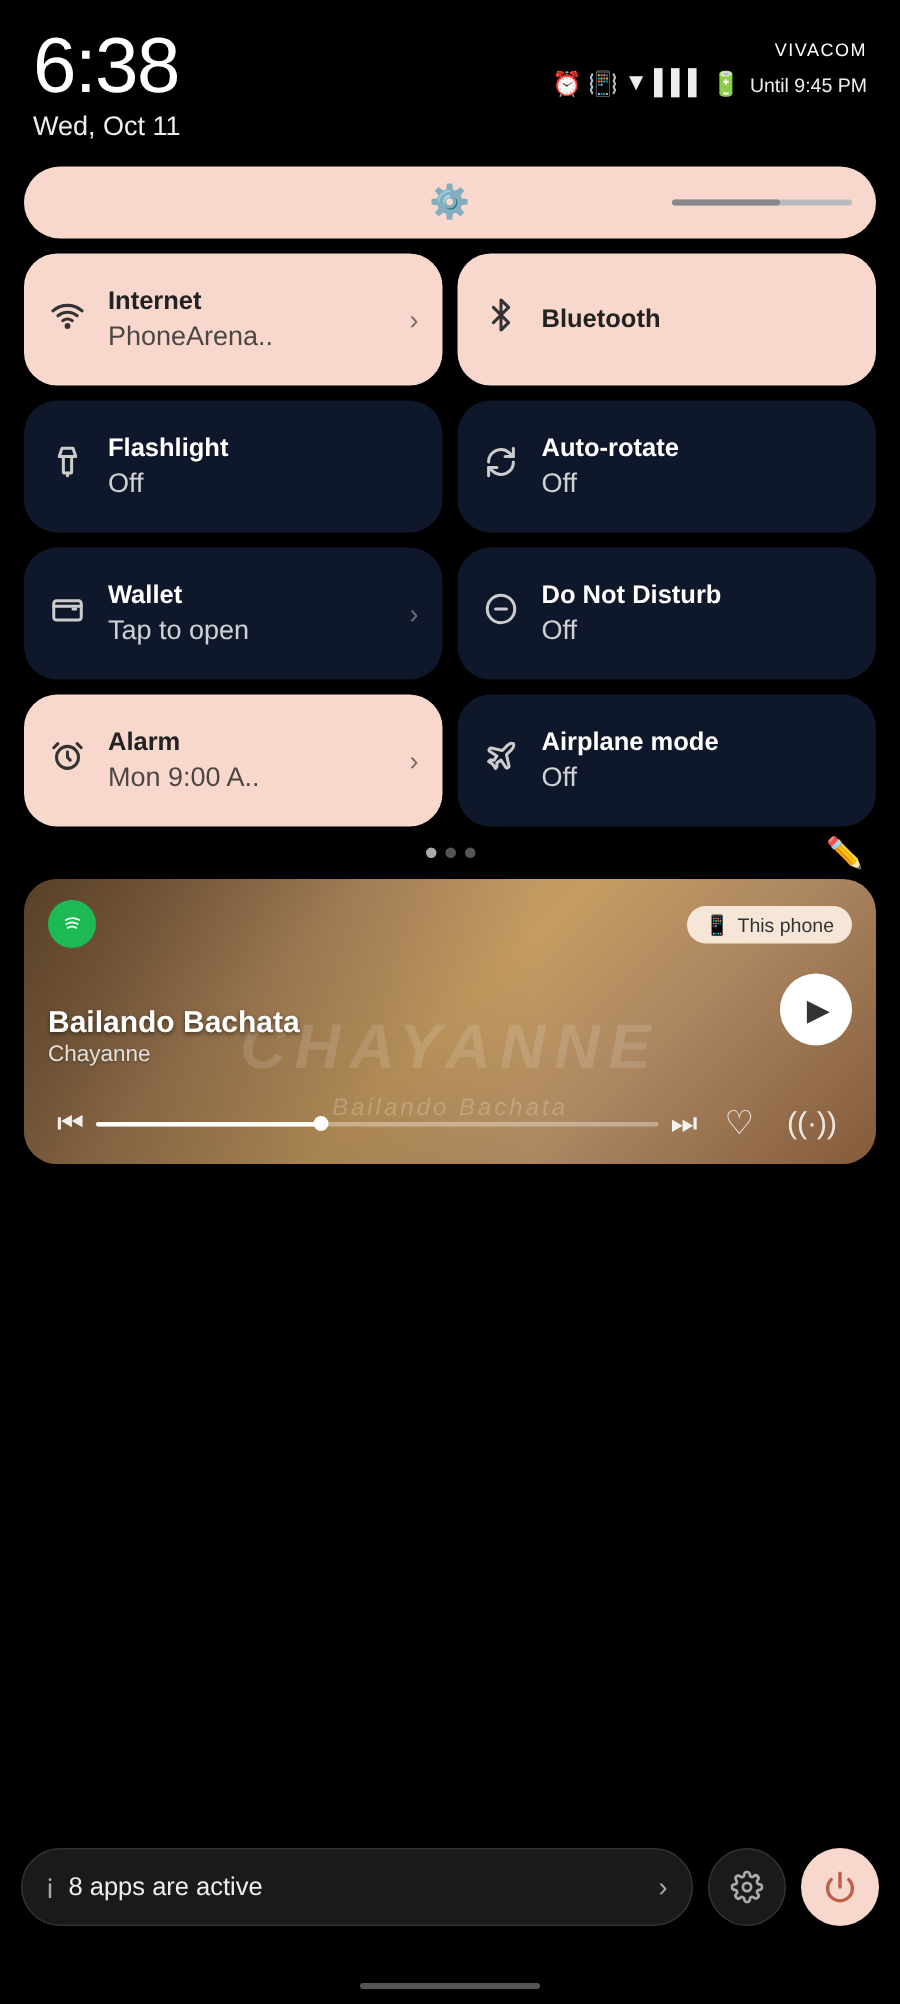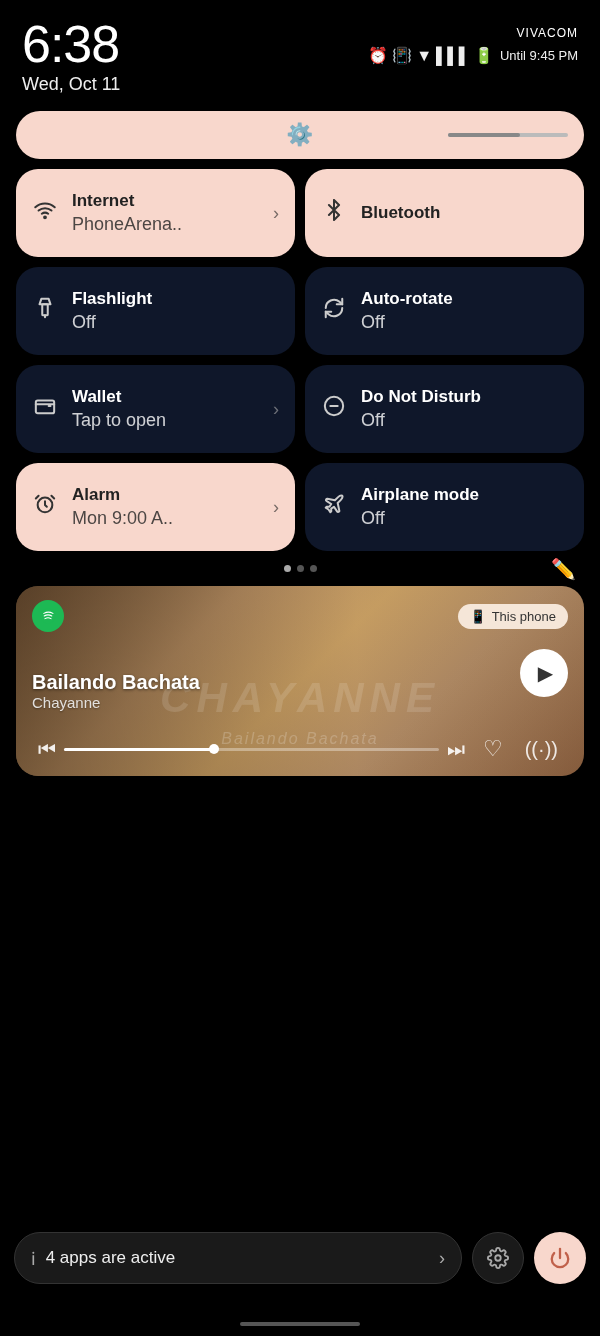--- a/index.html
+++ b/index.html
@@ -593,21 +593,21 @@
       <button class="ctrl-btn" style="font-size:20px;padding:0 6px;">⏭</button>
       <button class="heart-btn">♡</button>
       <button class="cast-btn" style="font-size:20px;">((·))</button>
     </div>
   </div>
 </div>
 
 <div class="active-bar">
   <div class="active-pill">
     <span class="active-info-icon">ℹ</span>
-    <span class="active-text">4 apps are active</span>
+    <span class="active-text">8 apps are active</span>
     <span class="active-chevron">›</span>
   </div>
   <div class="settings-circle">
     <svg width="22" height="22" viewBox="0 0 24 24" fill="none" stroke="#aaa" stroke-width="2" stroke-linecap="round" stroke-linejoin="round">
       <circle cx="12" cy="12" r="3"></circle>
       <path d="M19.4 15a1.65 1.65 0 0 0 .33 1.82l.06.06a2 2 0 0 1-2.83 2.83l-.06-.06a1.65 1.65 0 0 0-1.82-.33 1.65 1.65 0 0 0-1 1.51V21a2 2 0 0 1-4 0v-.09A1.65 1.65 0 0 0 9 19.4a1.65 1.65 0 0 0-1.82.33l-.06.06a2 2 0 0 1-2.83-2.83l.06-.06A1.65 1.65 0 0 0 4.68 15a1.65 1.65 0 0 0-1.51-1H3a2 2 0 0 1 0-4h.09A1.65 1.65 0 0 0 4.6 9a1.65 1.65 0 0 0-.33-1.82l-.06-.06a2 2 0 0 1 2.83-2.83l.06.06A1.65 1.65 0 0 0 9 4.68a1.65 1.65 0 0 0 1-1.51V3a2 2 0 0 1 4 0v.09a1.65 1.65 0 0 0 1 1.51 1.65 1.65 0 0 0 1.82-.33l.06-.06a2 2 0 0 1 2.83 2.83l-.06.06A1.65 1.65 0 0 0 19.4 9a1.65 1.65 0 0 0 1.51 1H21a2 2 0 0 1 0 4h-.09a1.65 1.65 0 0 0-1.51 1z"></path>
     </svg>
   </div>
   <div class="power-circle">
     <svg width="22" height="22" viewBox="0 0 24 24" fill="none" stroke="#c0604a" stroke-width="2.5" stroke-linecap="round" stroke-linejoin="round">

